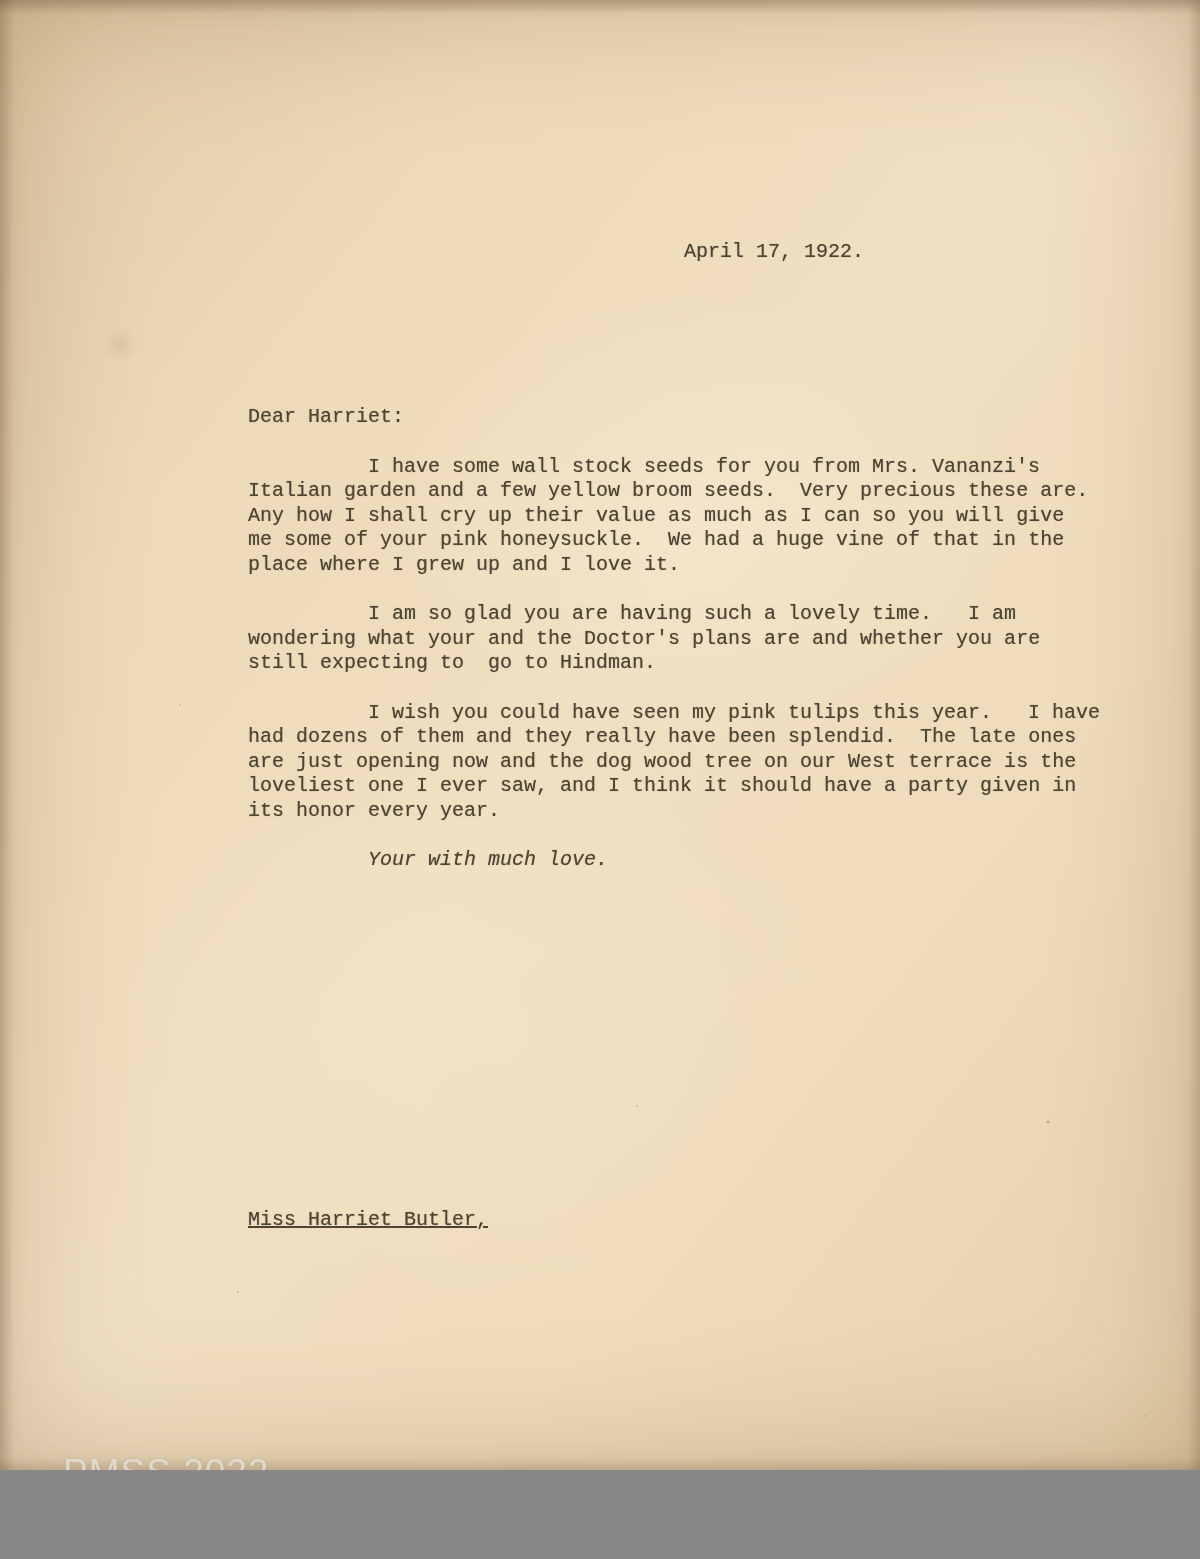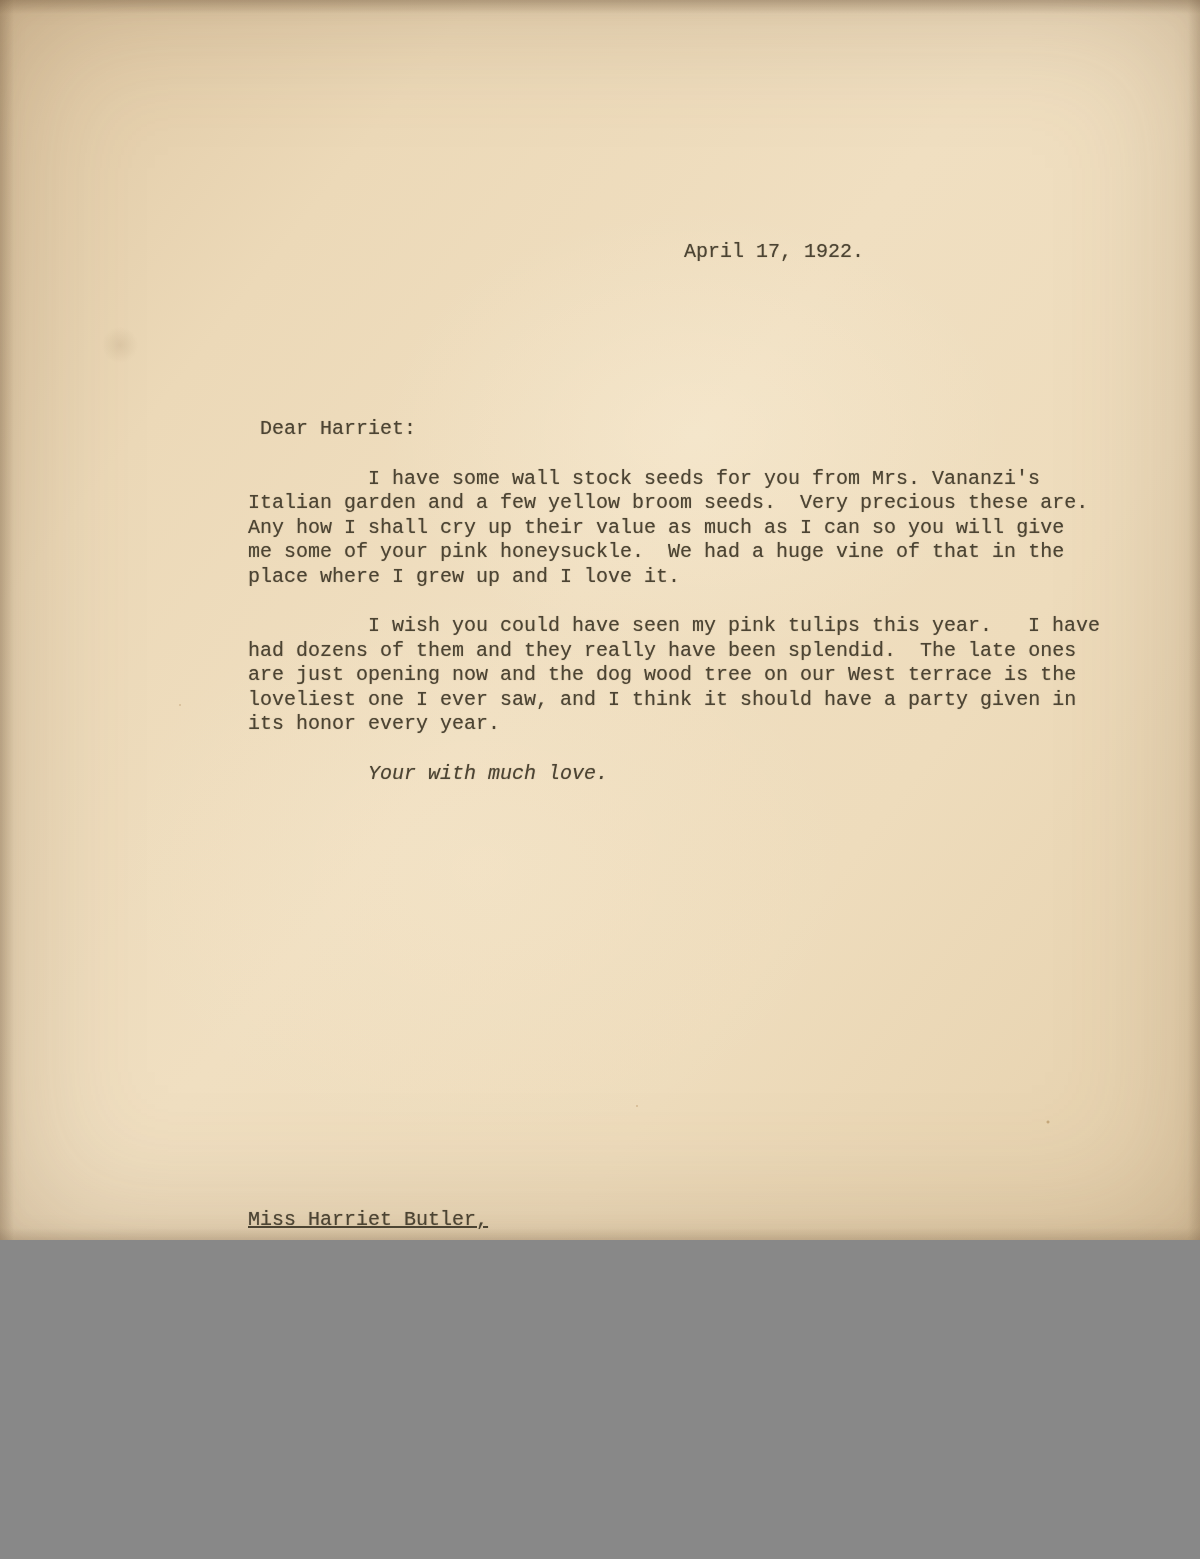--- a/index.html
+++ b/index.html
@@ -3,21 +3,21 @@
 <meta charset="utf-8">
 <style>
   html, body {
     margin: 0;
     padding: 0;
     background: #888;
   }
   .scan {
     position: relative;
     width: 1200px;
-    height: 1240px;
+    height: 1470px;
     overflow: hidden;
     font-family: "Liberation Mono", "DejaVu Sans Mono", monospace;
     background:
       radial-gradient(circle 3px at 1048px 1122px, rgba(140,90,30,0.55), transparent 70%),
       radial-gradient(circle 2px at 238px 1292px, rgba(150,100,40,0.5), transparent 70%),
       radial-gradient(circle 2px at 637px 1106px, rgba(150,100,40,0.45), transparent 70%),
       radial-gradient(circle 2px at 1146px 1416px, rgba(150,100,40,0.45), transparent 70%),
       radial-gradient(circle 2px at 180px 705px, rgba(140,95,35,0.4), transparent 70%),
       radial-gradient(circle 26px at 120px 345px, rgba(120,95,60,0.12), transparent 70%),
       radial-gradient(ellipse 420px 300px at 58% 35%, rgba(255,246,226,0.30), transparent 75%),
@@ -53,21 +53,21 @@
   }
   .letter-body {
     position: absolute;
     left: 248px;
     top: 405px;
     width: 878px;
     font-size: 20px;
     line-height: 24.5px;
   }
   .salutation {
-    margin: 12px;
+    margin: 0;
     white-space: pre-wrap;
   }
   .para {
     margin: 25px 0 0 0;
     text-indent: 120px;
     white-space: pre-wrap;
   }
   .closing {
     margin: 25px 0 0 0;
     text-indent: 120px;
@@ -104,20 +104,23 @@
   <div class="letter-body">
     <p class="salutation ink">Dear Harriet:</p>
 
 
     <p class="para ink">I have some wall stock seeds for you from Mrs. Vananzi's
 Italian garden and a few yellow broom seeds.  Very precious these are.
 Any how I shall cry up their value as much as I can so you will give
 me some of your pink honeysuckle.  We had a huge vine of that in the
 place where I grew up and I love it.</p>
 
+    <p class="para ink">I am so glad you are having such a lovely time.   I am
+wondering what your and the Doctor's plans are and whether you are
+still expecting to  go to Hindman.</p>
 
 
     <p class="para ink">I wish you could have seen my pink tulips this year.   I have
 had dozens of them and they really have been splendid.  The late ones
 are just opening now and the dog wood tree on our West terrace is the
 loveliest one I ever saw, and I think it should have a party given in
 its honor every year.</p>
 
     <p class="closing ink">Your with much love.</p>
   </div>

